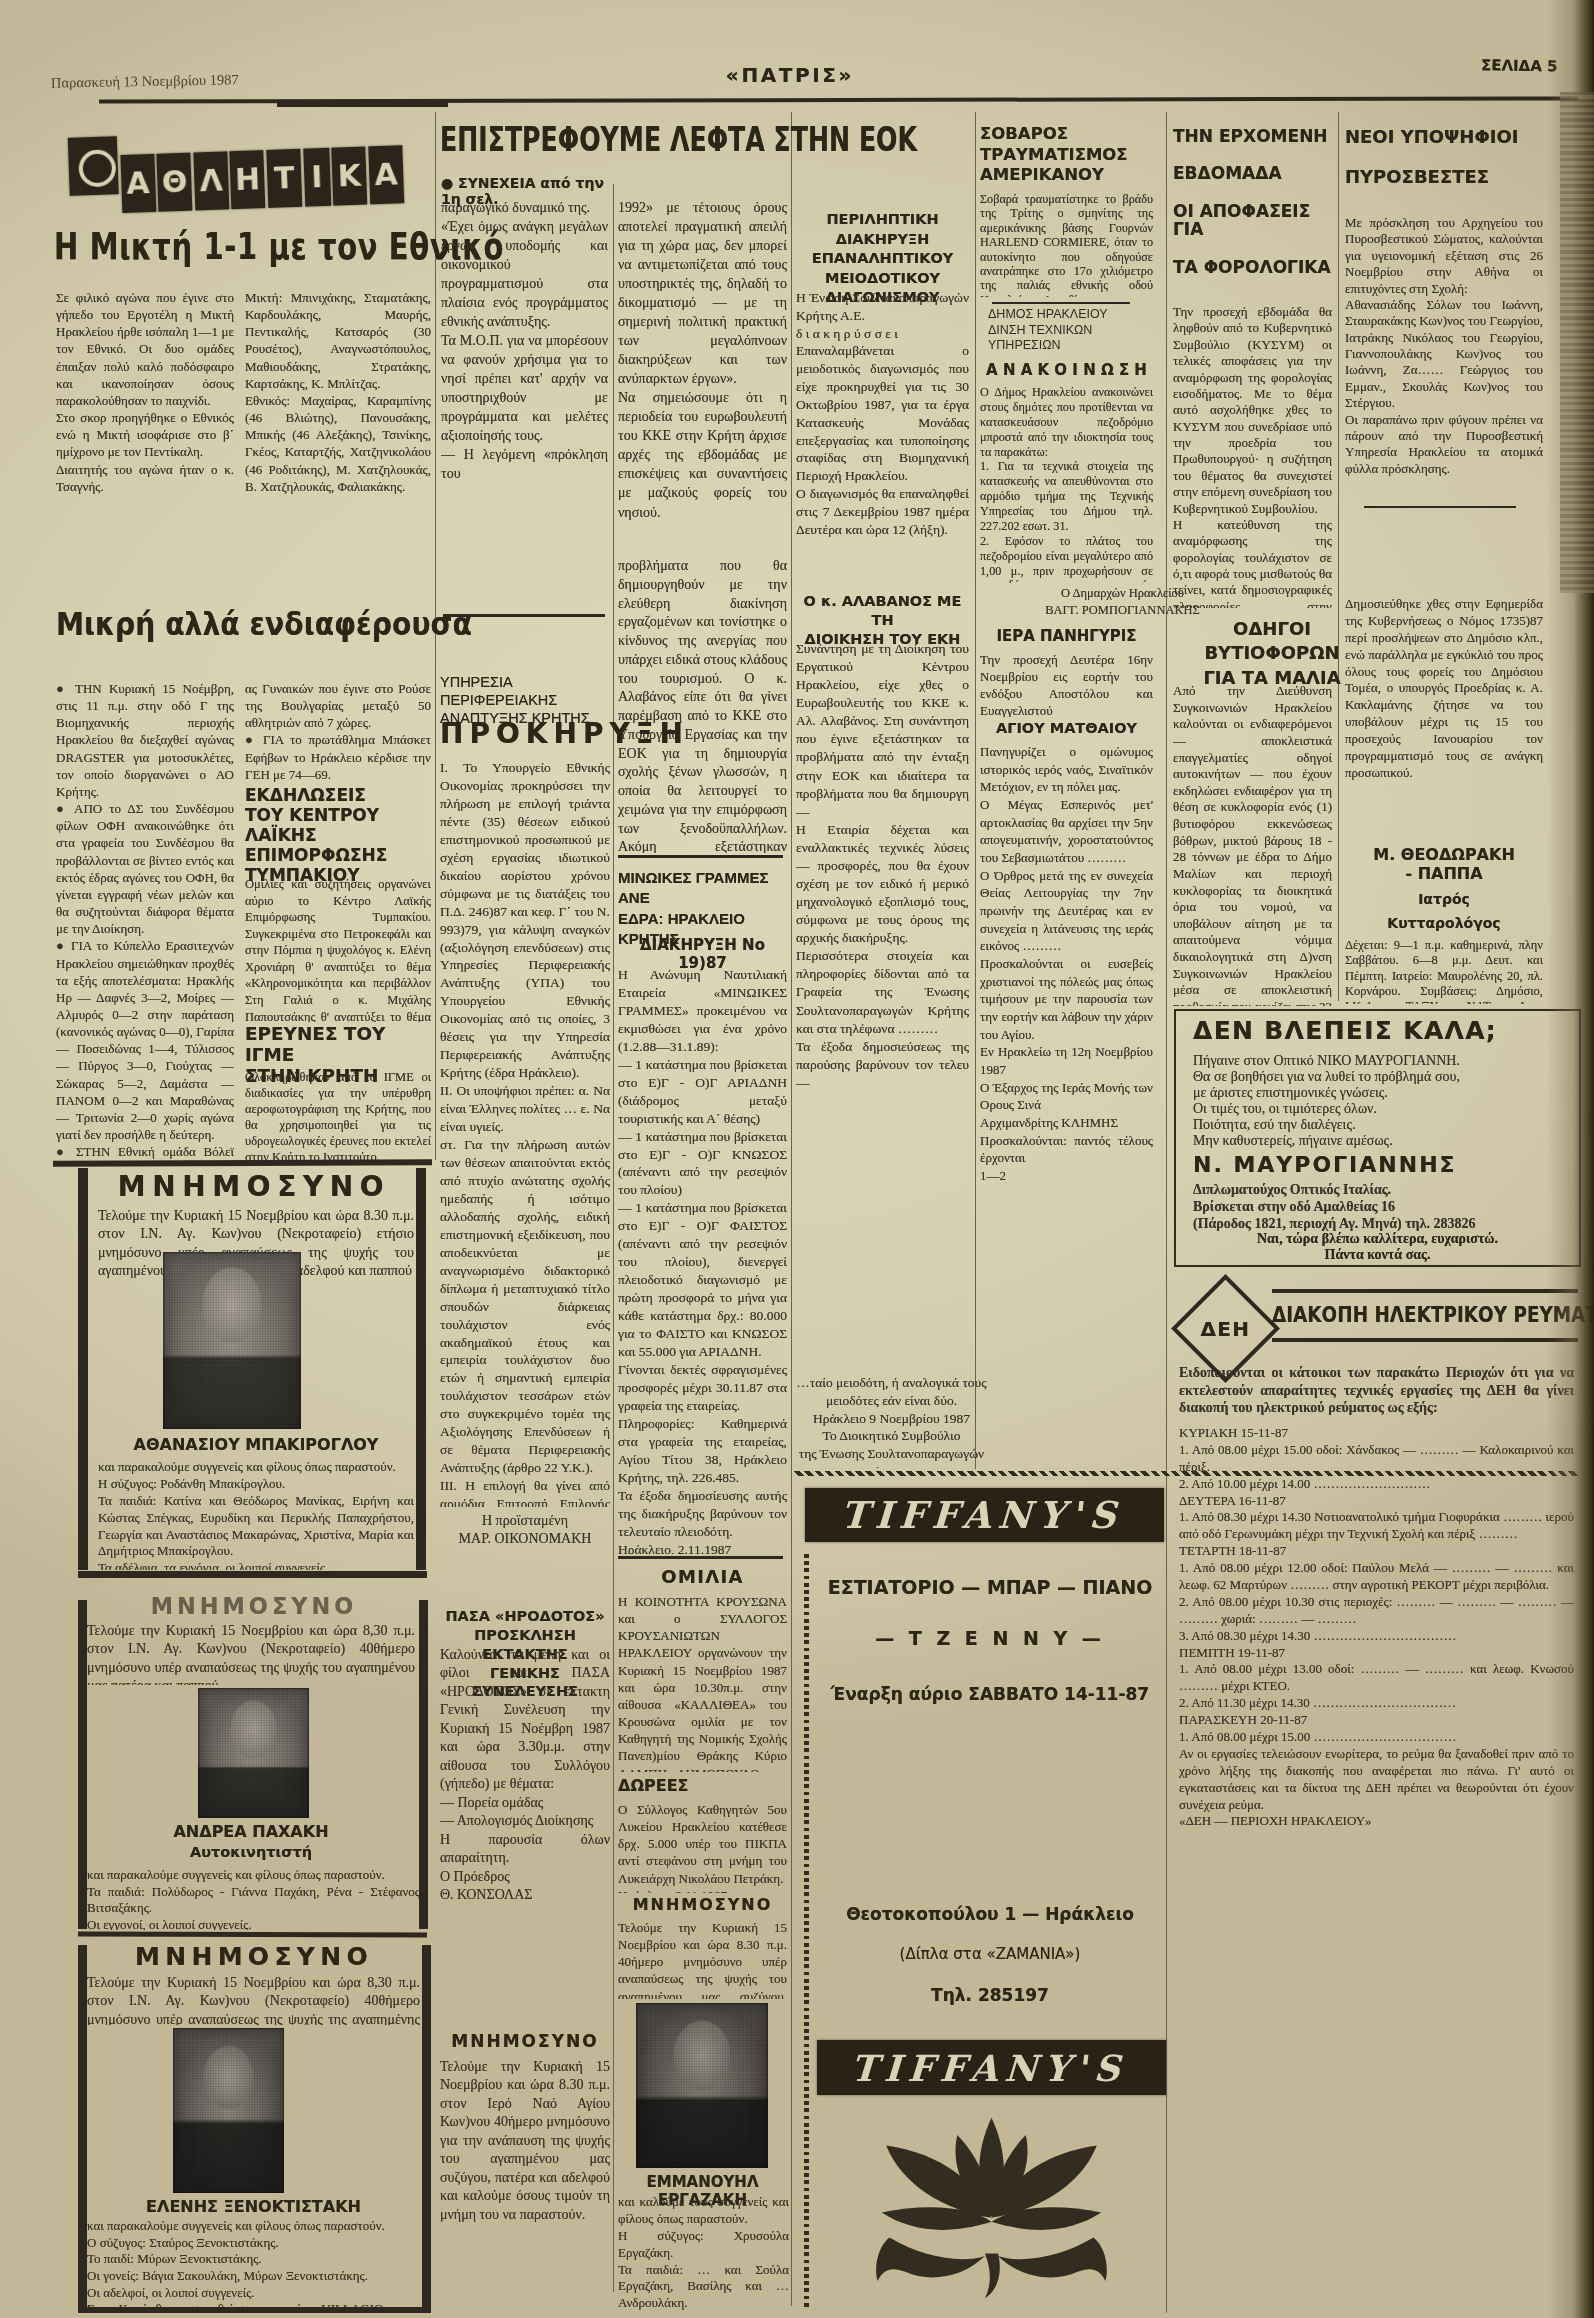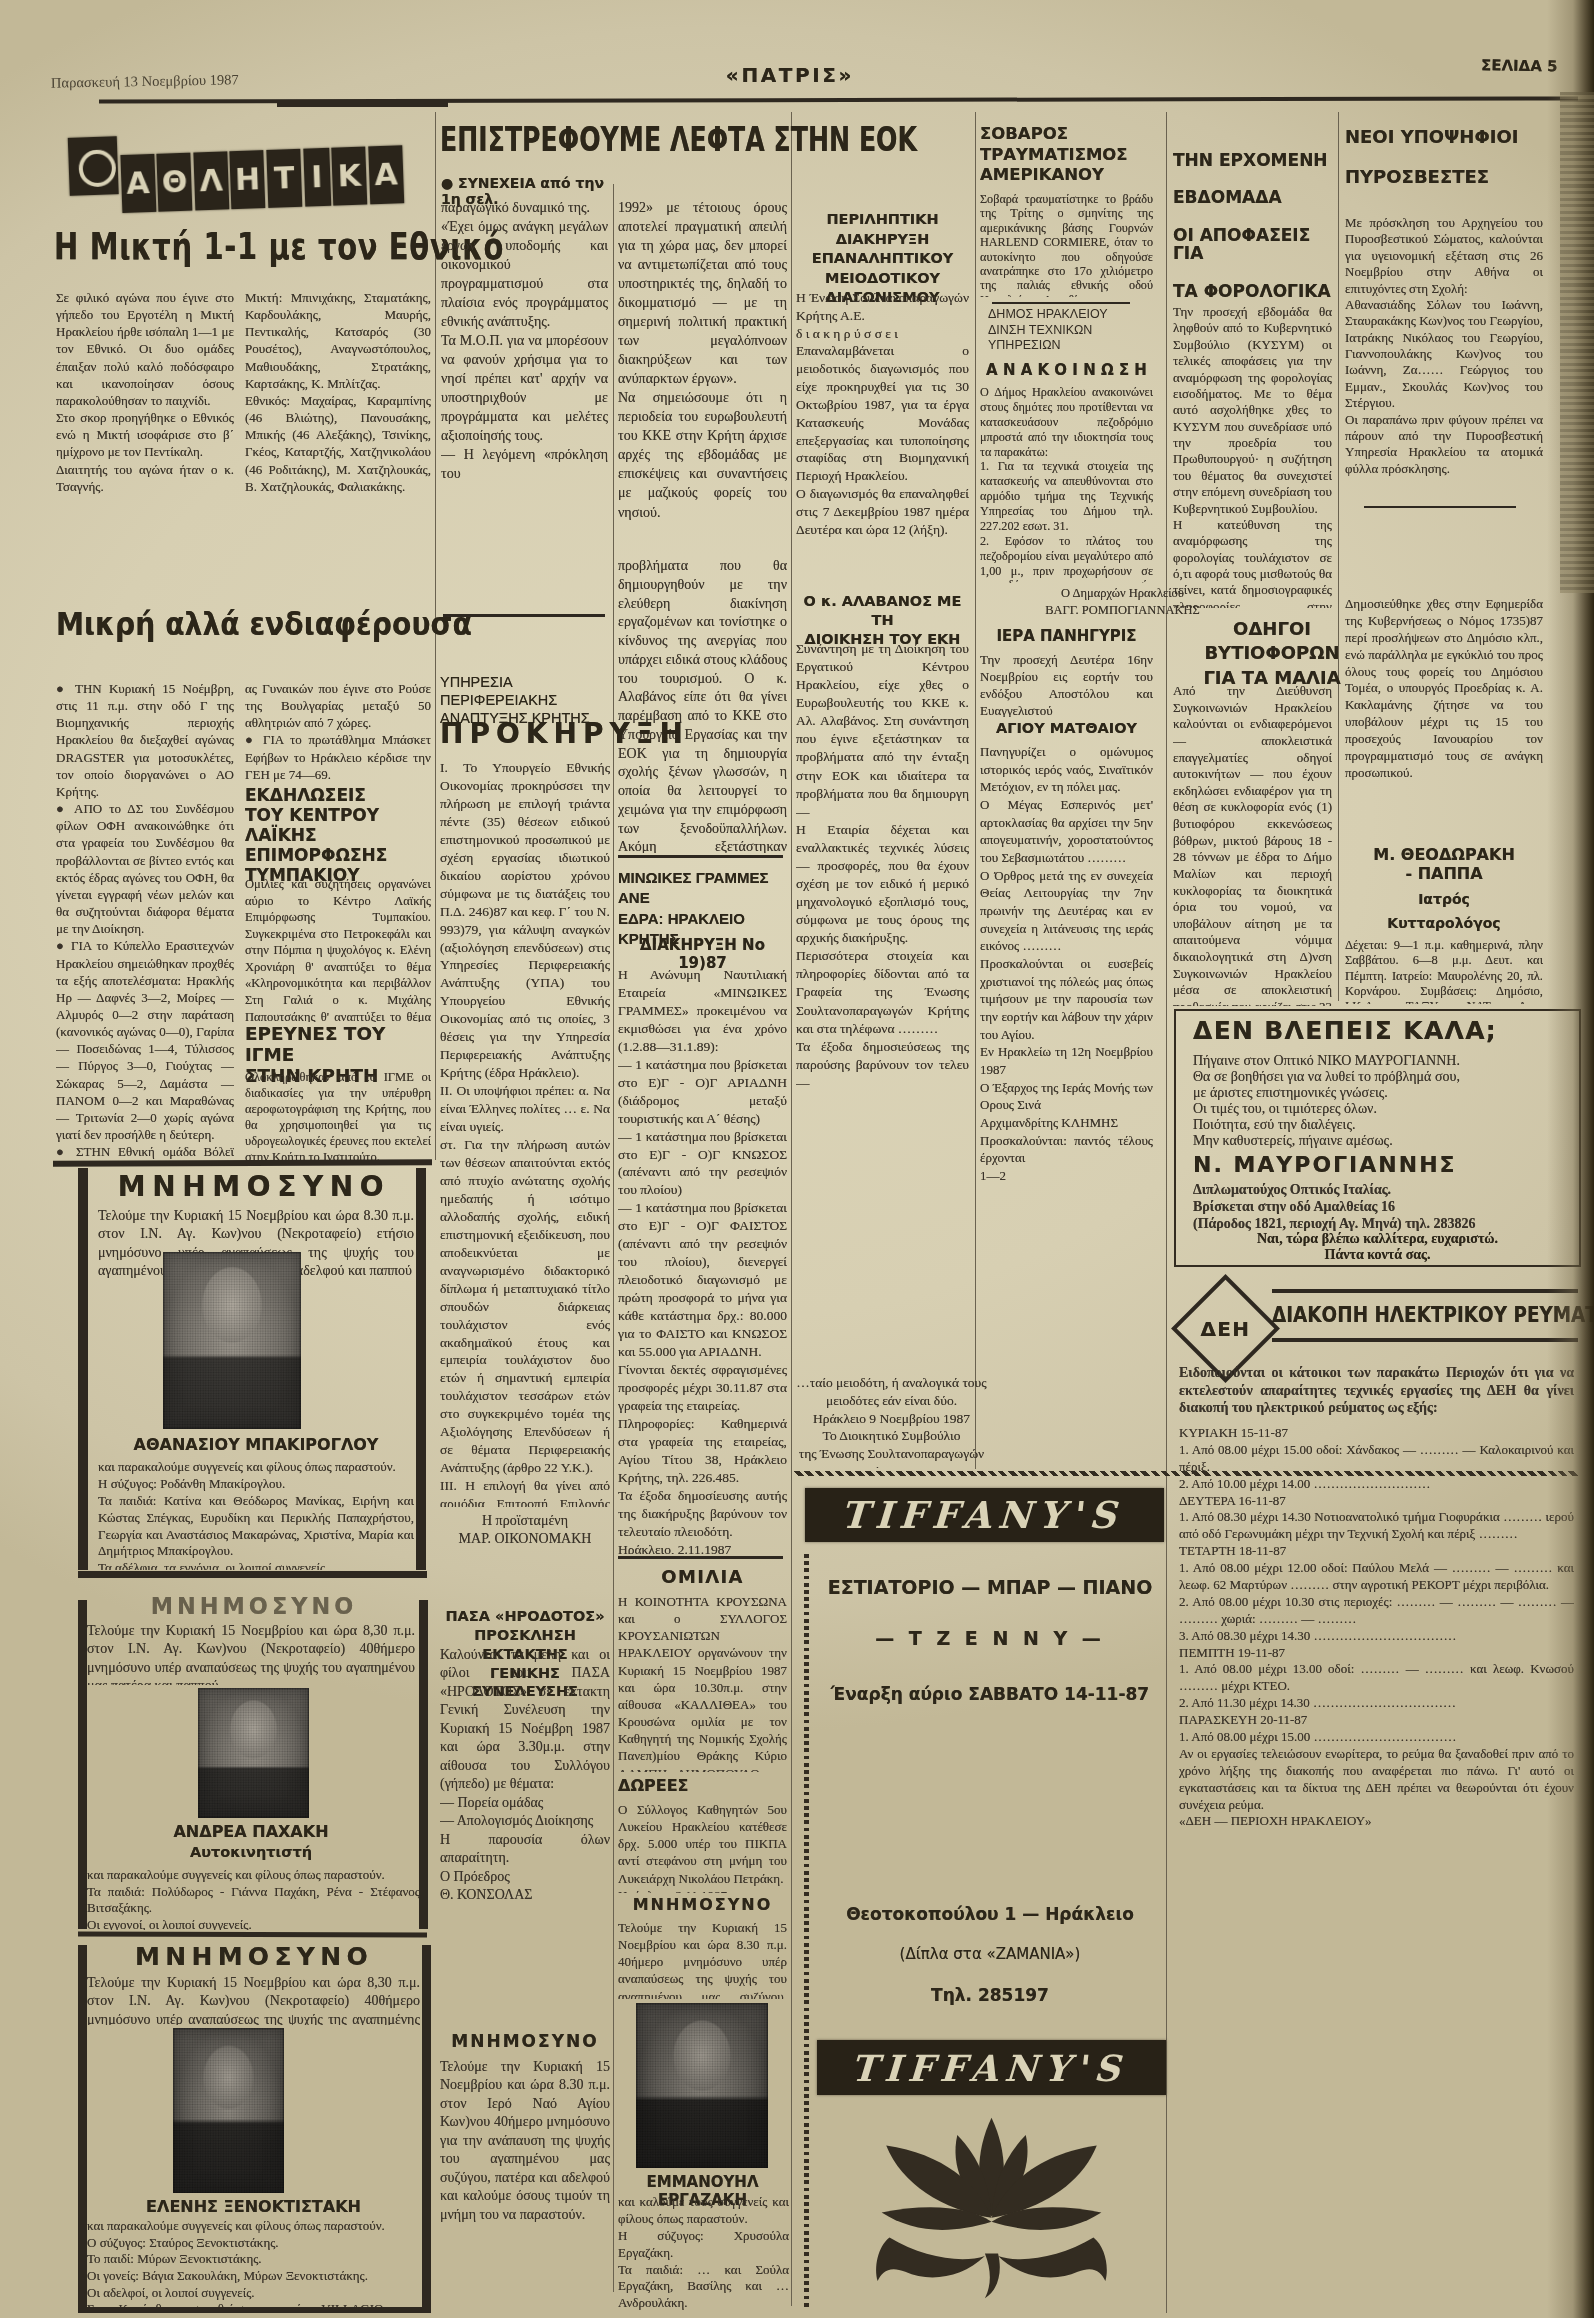--- a/index.html
+++ b/index.html
@@ -251,21 +251,21 @@
   <div class="abs t" style="left:980px;top:743px;width:173px;height:619px;font-size:13px;line-height:1.36;">Πανηγυρίζει ο ομώνυμος ιστορικός ιερός ναός, Σιναϊτικόν Μετόχιον, εν τη πόλει μας.
 Ο Μέγας Εσπερινός μετ' αρτοκλασίας θα αρχίσει την 5ην απογευματινήν, χοροστατούντος του Σεβασμιωτάτου ………
 Ο Όρθρος μετά της εν συνεχεία Θείας Λειτουργίας την 7ην πρωινήν της Δευτέρας και εν συνεχεία η λιτάνευσις της ιεράς εικόνος ………
 Προσκαλούνται οι ευσεβείς χριστιανοί της πόλεώς μας όπως τιμήσουν με την παρουσία των την εορτήν και λάβουν την χάριν του Αγίου.
 Εν Ηρακλείω τη 12η Νοεμβρίου 1987
 Ο Έξαρχος της Ιεράς Μονής των Ορους Σινά
 Αρχιμανδρίτης ΚΛΗΜΗΣ
 Προσκαλούνται: παντός τέλους έρχονται
 1—2</div>
 
-  <div class="abs b" style="left:1173px;top:127px;width:159px;font-size:17px;line-height:1.1;margin-top:24px;">ΤΗΝ ΕΡΧΟΜΕΝΗ
+  <div class="abs b" style="left:1173px;top:127px;width:159px;font-size:17px;line-height:1.1;">ΤΗΝ ΕΡΧΟΜΕΝΗ
 
 ΕΒΔΟΜΑΔΑ
 
 ΟΙ ΑΠΟΦΑΣΕΙΣ ΓΙΑ
 
 ΤΑ ΦΟΡΟΛΟΓΙΚΑ</div>
   <div class="abs t" style="left:1173px;top:304px;width:159px;height:304px;font-size:13px;line-height:1.26;">Την προσεχή εβδομάδα θα ληφθούν από το Κυβερνητικό Συμβούλιο (ΚΥΣΥΜ) οι τελικές αποφάσεις για την αναμόρφωση της φορολογίας εισοδήματος. Με το θέμα αυτό ασχολήθηκε χθες το ΚΥΣΥΜ που συνεδρίασε υπό την προεδρία του Πρωθυπουργού· η συζήτηση του θέματος θα συνεχιστεί στην επόμενη συνεδρίαση του Κυβερνητικού Συμβουλίου.
 Η κατεύθυνση της αναμόρφωσης της φορολογίας τουλάχιστον σε ό,τι αφορά τους μισθωτούς θα τείνει, κατά δημοσιογραφικές πληροφορίες, στην ελάφρυνση της φορολογίας των μισθοσυντήρητων, κυρίως με την αύξηση του αφορολόγητου ορίου και άλλες απαλλαγές.
 Η μείωση της φορολογίας συνδυάζεται με τις αυξήσεις μισθών - ημερομισθίων από το νέο έτος, έτσι ώστε η φορολογική και η εισοδηματική πολιτική της κυβέρνησης να οδηγήσουν στην αύξηση της αγοραστικής δύναμης των μισθωτών.</div>
   <div class="abs b" style="left:1173px;top:617px;width:198px;font-size:18px;line-height:1.35;text-align:center;">ΟΔΗΓΟΙ ΒΥΤΙΟΦΟΡΩΝ

